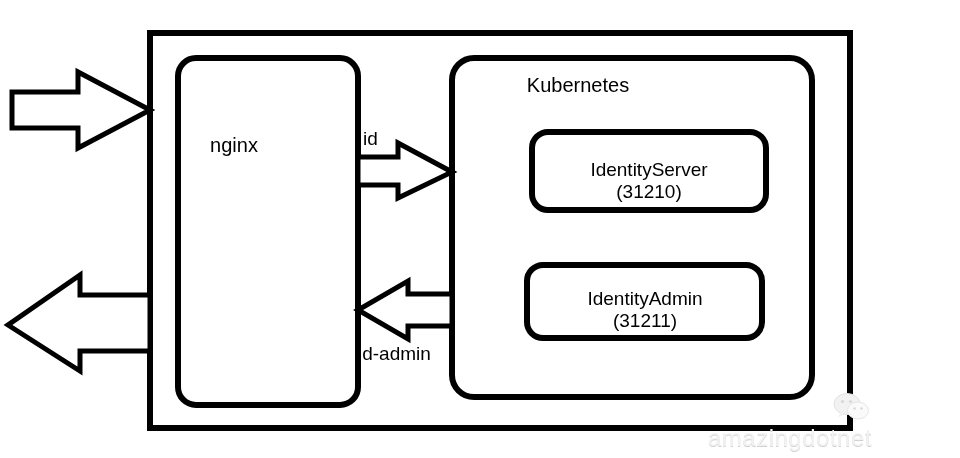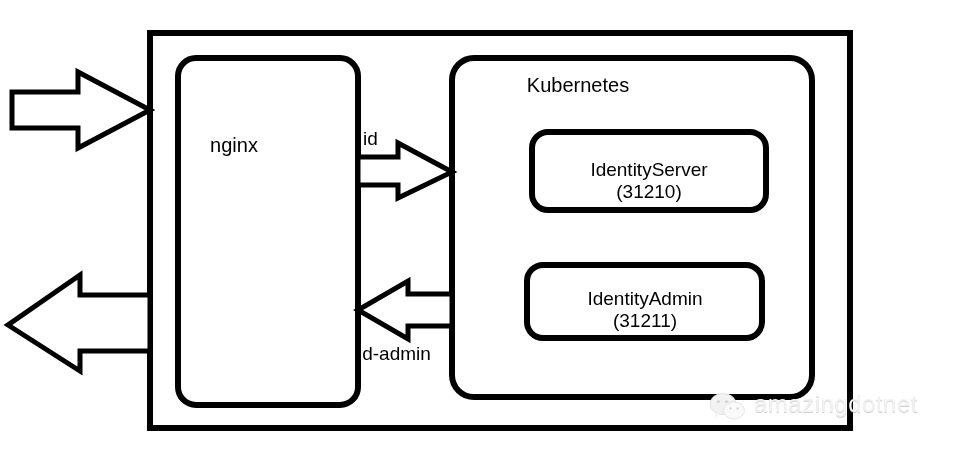--- a/index.html
+++ b/index.html
@@ -46,25 +46,26 @@
   }
   .arrow-shape {
     fill: #ffffff;
     stroke: #000000;
     stroke-width: 5;
     stroke-linejoin: miter;
   }
   .watermark {
     position: absolute;
     display: flex;
-    align-items: flex-start;
+    align-items: flex-end;
     gap: 6px;
     left: 708px;
     top: 392px;
     pointer-events: none;
+    flex-direction: column;
   }
   .watermark-text {
     font-family: "Liberation Sans", sans-serif;
     font-size: 24px;
     color: #f2f2f2;
     letter-spacing: 0.5px;
     line-height: 1;
     text-shadow: 0 1px 0 rgba(120,120,120,0.35);
   }
   .wechat-mark {

